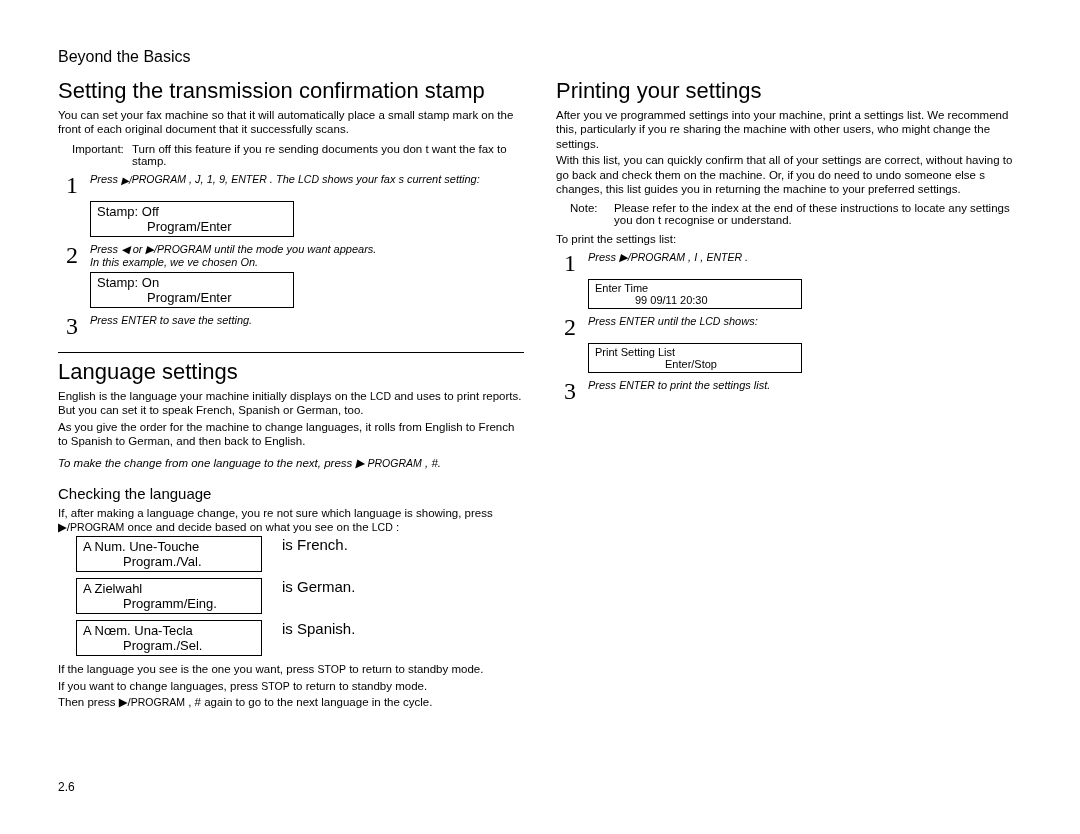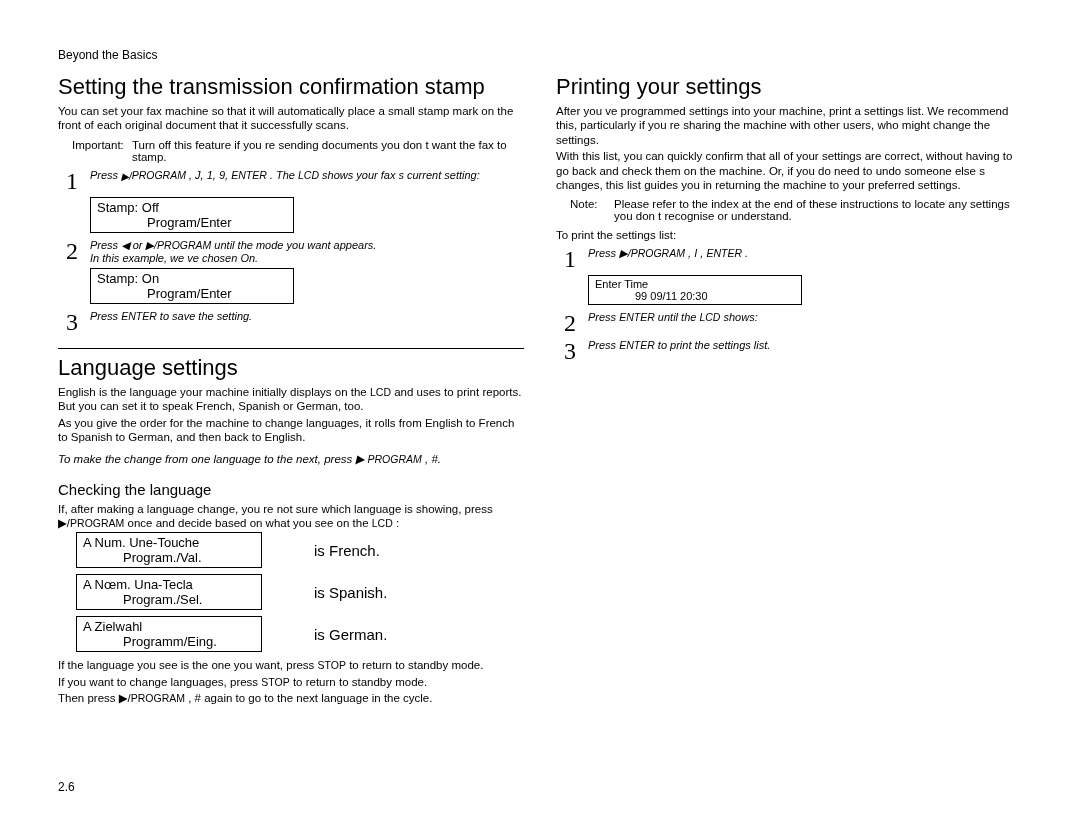--- a/index.html
+++ b/index.html
@@ -13,21 +13,21 @@
   }
   .page {
     padding: 48px 58px 0 58px;
     display: flex;
     flex-direction: column;
     height: 100%;
     box-sizing: border-box;
     position: relative;
   }
   .header {
-    font-size: 12px;
+    font-size: 16px;
     margin-bottom: 6px;
   }
   .columns {
     display: flex;
     gap: 32px;
   }
   .col {
     flex: 1;
   }
   h1.sec {
@@ -100,24 +100,23 @@
     margin: 4px 0 6px 32px;
     width: 200px;
   }
   .rule {
     border: none;
     border-top: 1px solid #000;
     margin: 14px 0 6px 0;
   }
   .lang-row {
     display: flex;
-    align-items: center;
+    align-items: flex-start;
     margin-bottom: 6px;
     margin-left: 18px;
-    gap: 32px;
   }
   .lang-box {
     border: 1.5px solid #000;
     padding: 2px 6px;
     width: 172px;
     font-size: 13px;
   }
   .lang-box .l2 {
     padding-left: 40px;
   }
@@ -207,31 +206,31 @@
 
       <div class="lang-row">
         <div class="lang-box">
           <div>A Num. Une-Touche</div>
           <div class="l2">Program./Val.</div>
         </div>
         <div class="lang-label">is French.</div>
       </div>
       <div class="lang-row">
         <div class="lang-box">
+          <div>A Zielwahl</div>
+          <div class="l2">Programm/Eing.</div>
+        </div>
+        <div class="lang-label">is German.</div>
+      </div>
+      <div class="lang-row">
+        <div class="lang-box">
           <div>A Nœm. Una-Tecla</div>
           <div class="l2">Program./Sel.</div>
         </div>
         <div class="lang-label">is Spanish.</div>
-      </div>
-      <div class="lang-row">
-        <div class="lang-box">
-          <div>A Zielwahl</div>
-          <div class="l2">Programm/Eing.</div>
-        </div>
-        <div class="lang-label">is German.</div>
       </div>
 
       <p class="bodytext mix">
         <span>If the language you see is the one you want, press </span><span class="smallcaps">STOP</span><span>  to return to standby mode.</span>
       </p>
       <p class="bodytext mix">
         <span>If you want to change languages, press </span><span class="smallcaps">STOP</span><span>  to return to standby mode.</span>
       </p>
       <p class="bodytext mix">
         <span>Then press  ▶/</span><span class="smallcaps">PROGRAM</span><span>  , # again to go to the next language in the cycle.</span>
@@ -264,20 +263,24 @@
         <div>Enter Time</div>
         <div style="padding-left:40px;">99 09/11 20:30</div>
       </div>
 
       <div class="step">
         <div class="num">2</div>
         <div class="content mix">
           <span>Press </span><span class="smallcaps">ENTER</span><span>  until the </span><span class="smallcaps">LCD</span><span> shows:</span>
         </div>
       </div>
+      <div class="lcd-box-r">
+        <div>Print Setting List</div>
+        <div style="padding-left:70px;">Enter/Stop</div>
+      </div>
 
       <div class="step">
         <div class="num">3</div>
         <div class="content mix">
           <span>Press </span><span class="smallcaps">ENTER</span><span>  to print the settings list.</span>
         </div>
       </div>
 
     </div>
 

